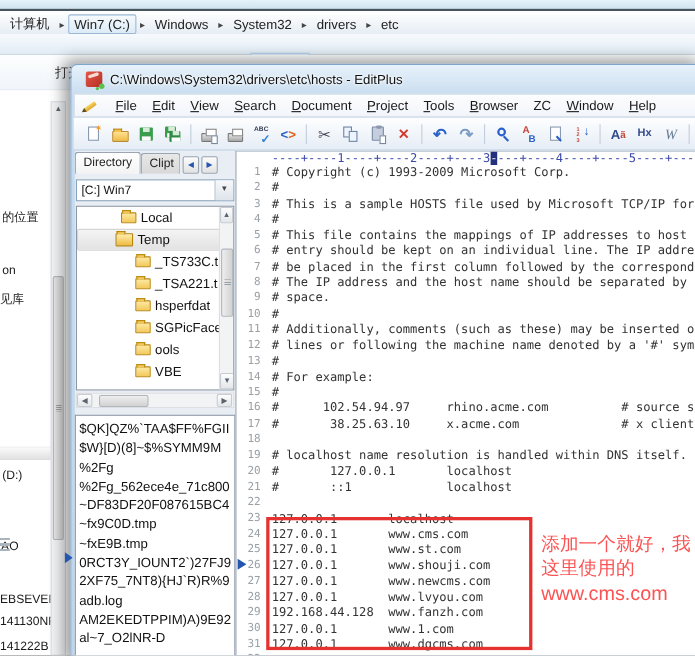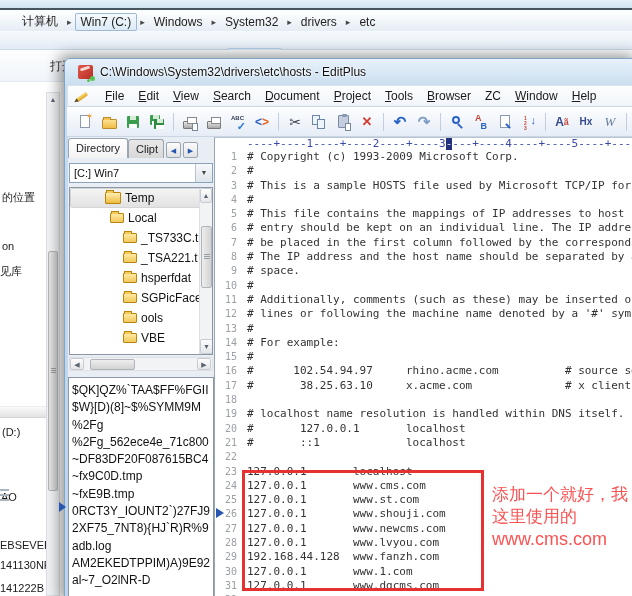--- a/index.html
+++ b/index.html
@@ -7,21 +7,21 @@
   #screen {
     position:relative; width:632px; height:596px; overflow:hidden;
     background:#fff; font-family:"Liberation Sans", sans-serif;
   }
 
   
   #exp-top { position:absolute; left:0; top:0; width:632px; height:10px;
     background:linear-gradient(#e6f2f9,#cfe4f0); border-bottom:2px solid #46565f; }
   #exp-crumbbar { position:absolute; left:0; top:10px; width:632px; height:24px;
     background:linear-gradient(#ffffff,#eef3f8 60%,#e3ebf3);
-    border-bottom:1px solid #bfcbd6; display:flex; align-items:center; padding-left:16px;
+    border-bottom:1px solid #bfcbd6; display:flex; align-items:center; padding-left:3px;
     font-size:12px; color:#222; }
   .crumb { padding:1px 5px; white-space:nowrap; border:1px solid transparent; border-radius:2px; }
   .crumb.boxed { border:1px solid #9cb8d4; background:linear-gradient(#f6fafd,#dcebf7); }
   .crumb-sep { font-size:9px; color:#444; padding:0 3px; }
   #exp-menubar { position:absolute; left:0; top:31px; width:632px; height:19px;
     background:linear-gradient(#f7fafd,#e2ecf5); border-bottom:1px solid #ccd8e2;
     display:flex; align-items:center; font-size:12px; color:#222; }
   .exp-menu-item { position:absolute; top:1px; padding:1px 6px; border:1px solid transparent; border-radius:2px;margin-top:16px; }
   .exp-menu-item u { text-decoration:underline; }
   #exp-mi-0 { left:27px; }
@@ -355,27 +355,27 @@
         <span class="dir-tab" id="dir-tab-clipt">Clipt</span>
         <span class="tab-arrow">◀</span>
         <span class="tab-arrow">▶</span>
       </div>
       <div id="drive-select">
         <span id="drive-label">[C:] Win7</span>
         <span id="drive-arrow">▼</span>
       </div>
       <div id="dir-tree">
         <div id="tree-rows">
+            <div class="trow t-ind-1">
+              <span class="fold"></span>
+              <span>Local</span>
+            </div>
             <div class="trow t-ind-1s sel">
               <span class="fold open"></span>
               <span>Temp</span>
-            </div>
-            <div class="trow t-ind-1">
-              <span class="fold"></span>
-              <span>Local</span>
             </div>
             <div class="trow t-ind-2">
               <span class="fold"></span>
               <span>_TS733C.t</span>
             </div>
             <div class="trow t-ind-2">
               <span class="fold"></span>
               <span>_TSA221.t</span>
             </div>
             <div class="trow t-ind-2">

